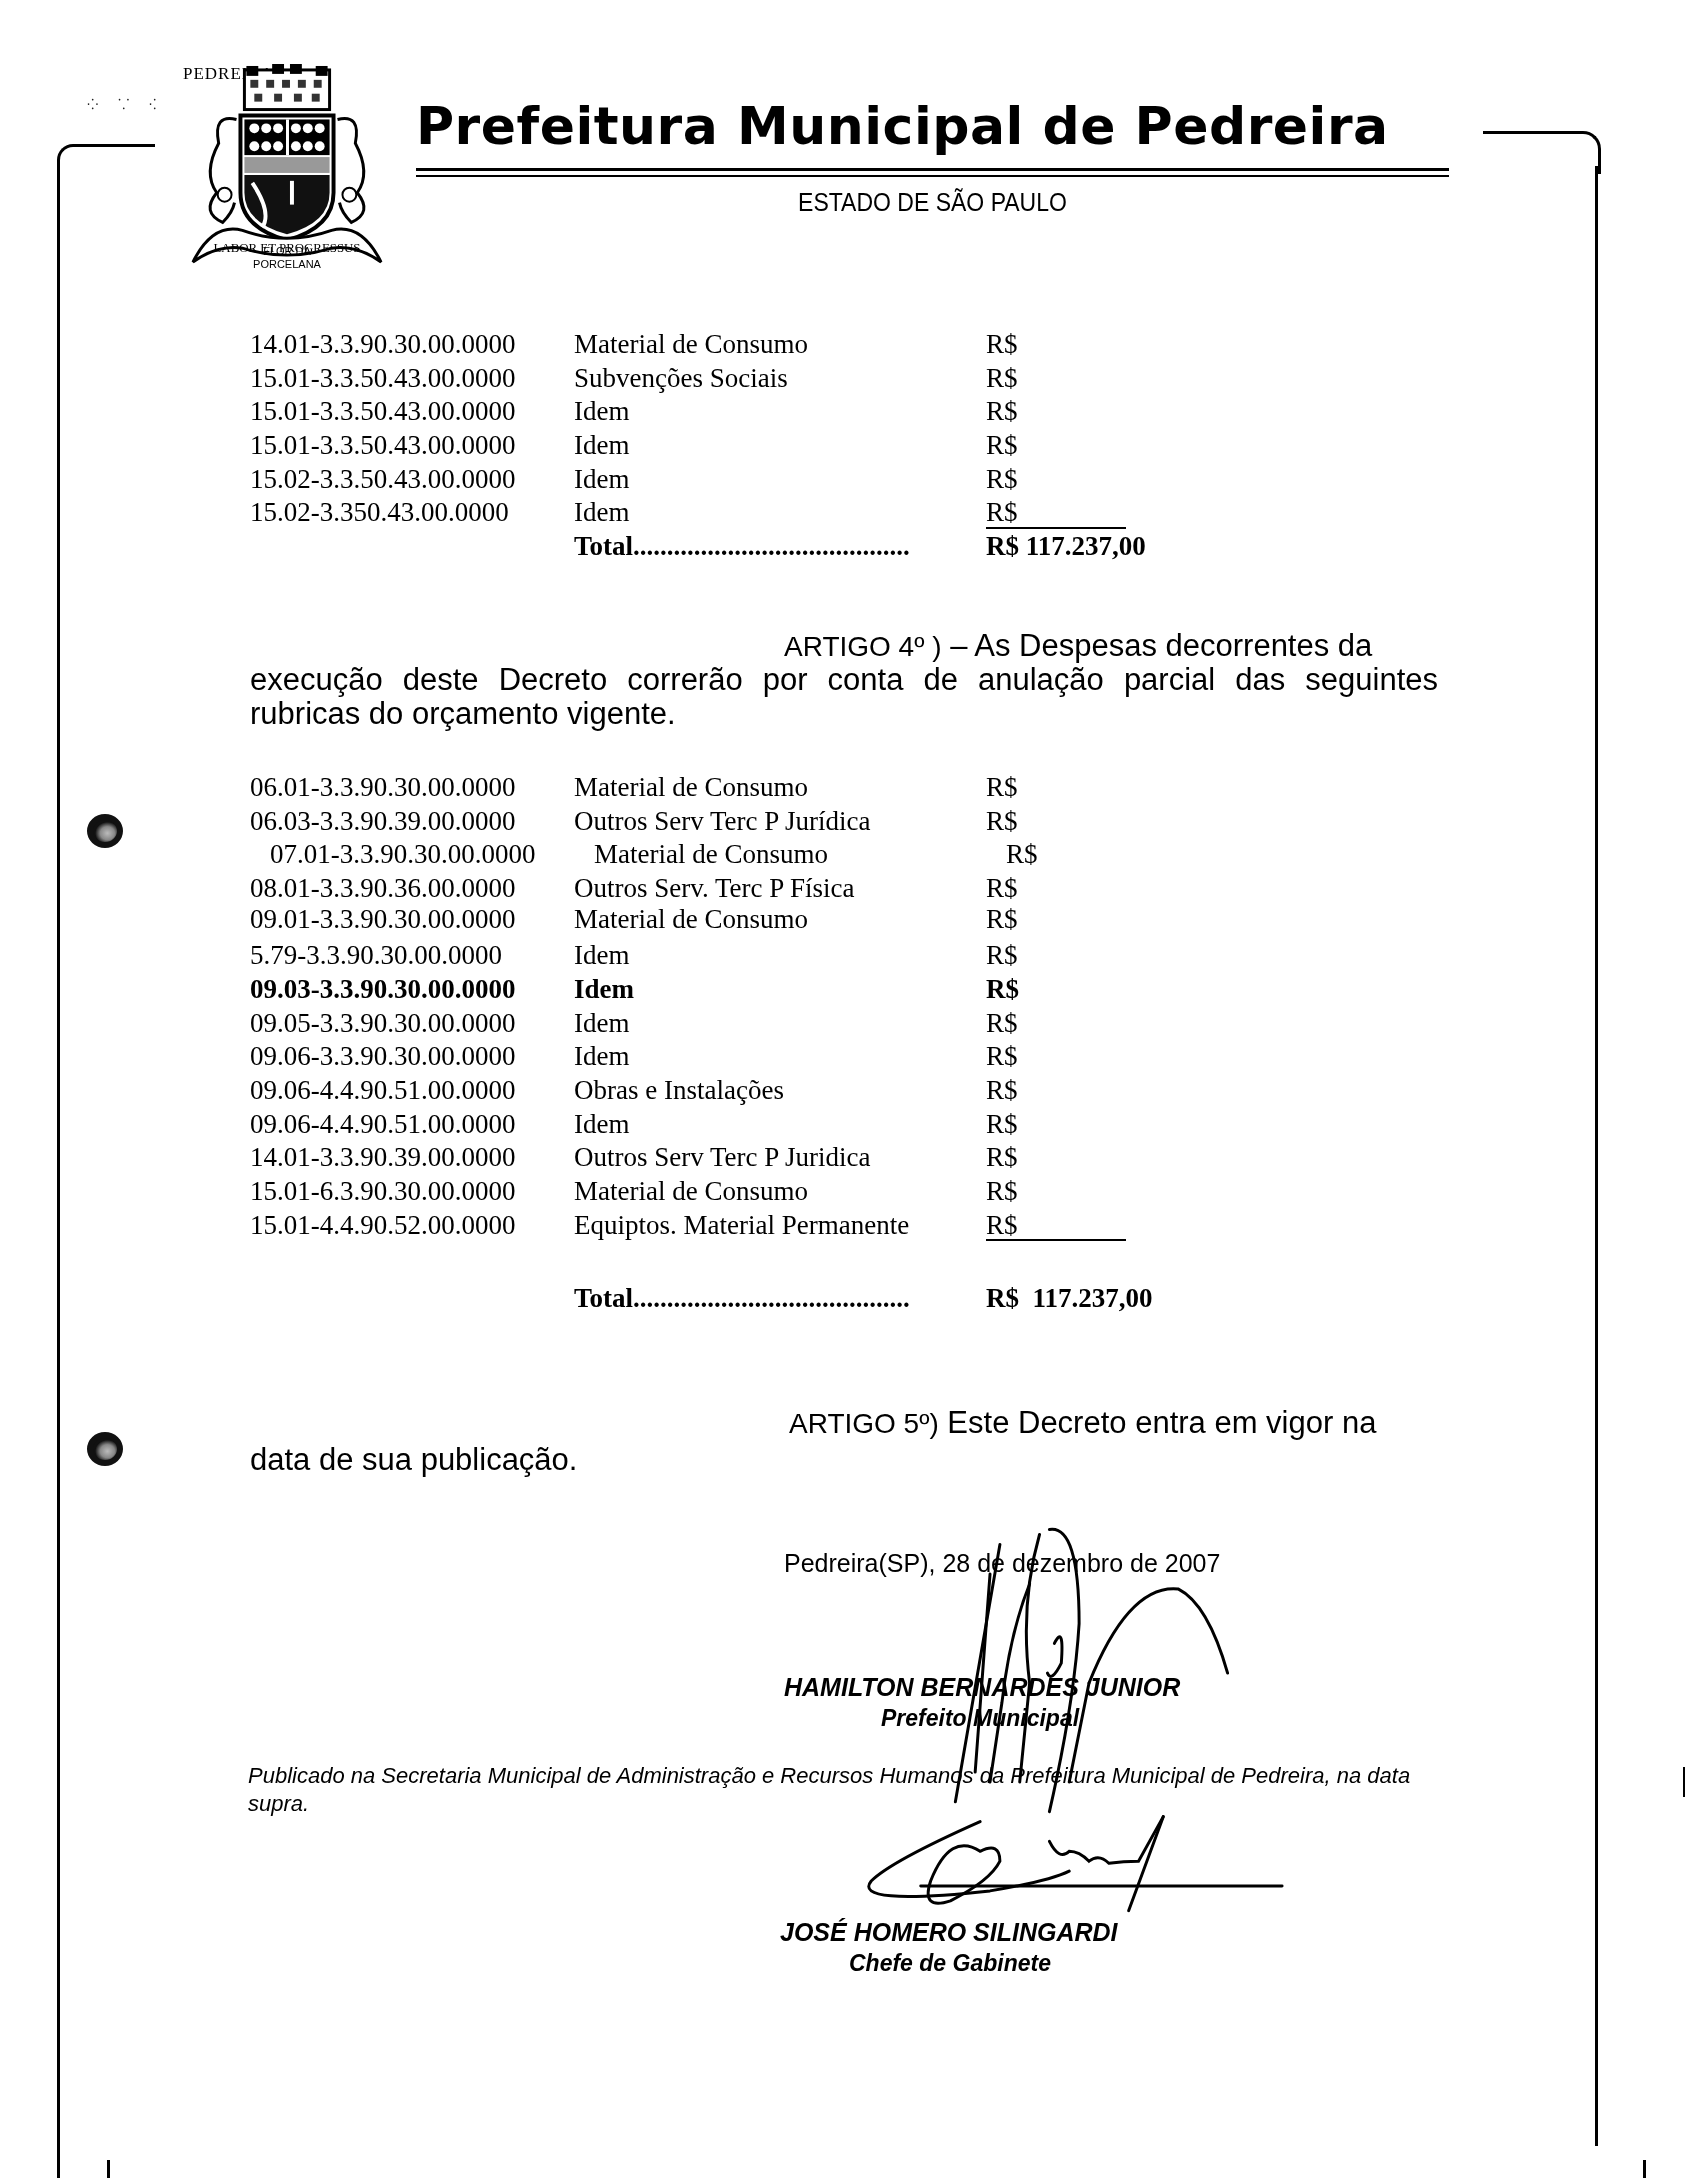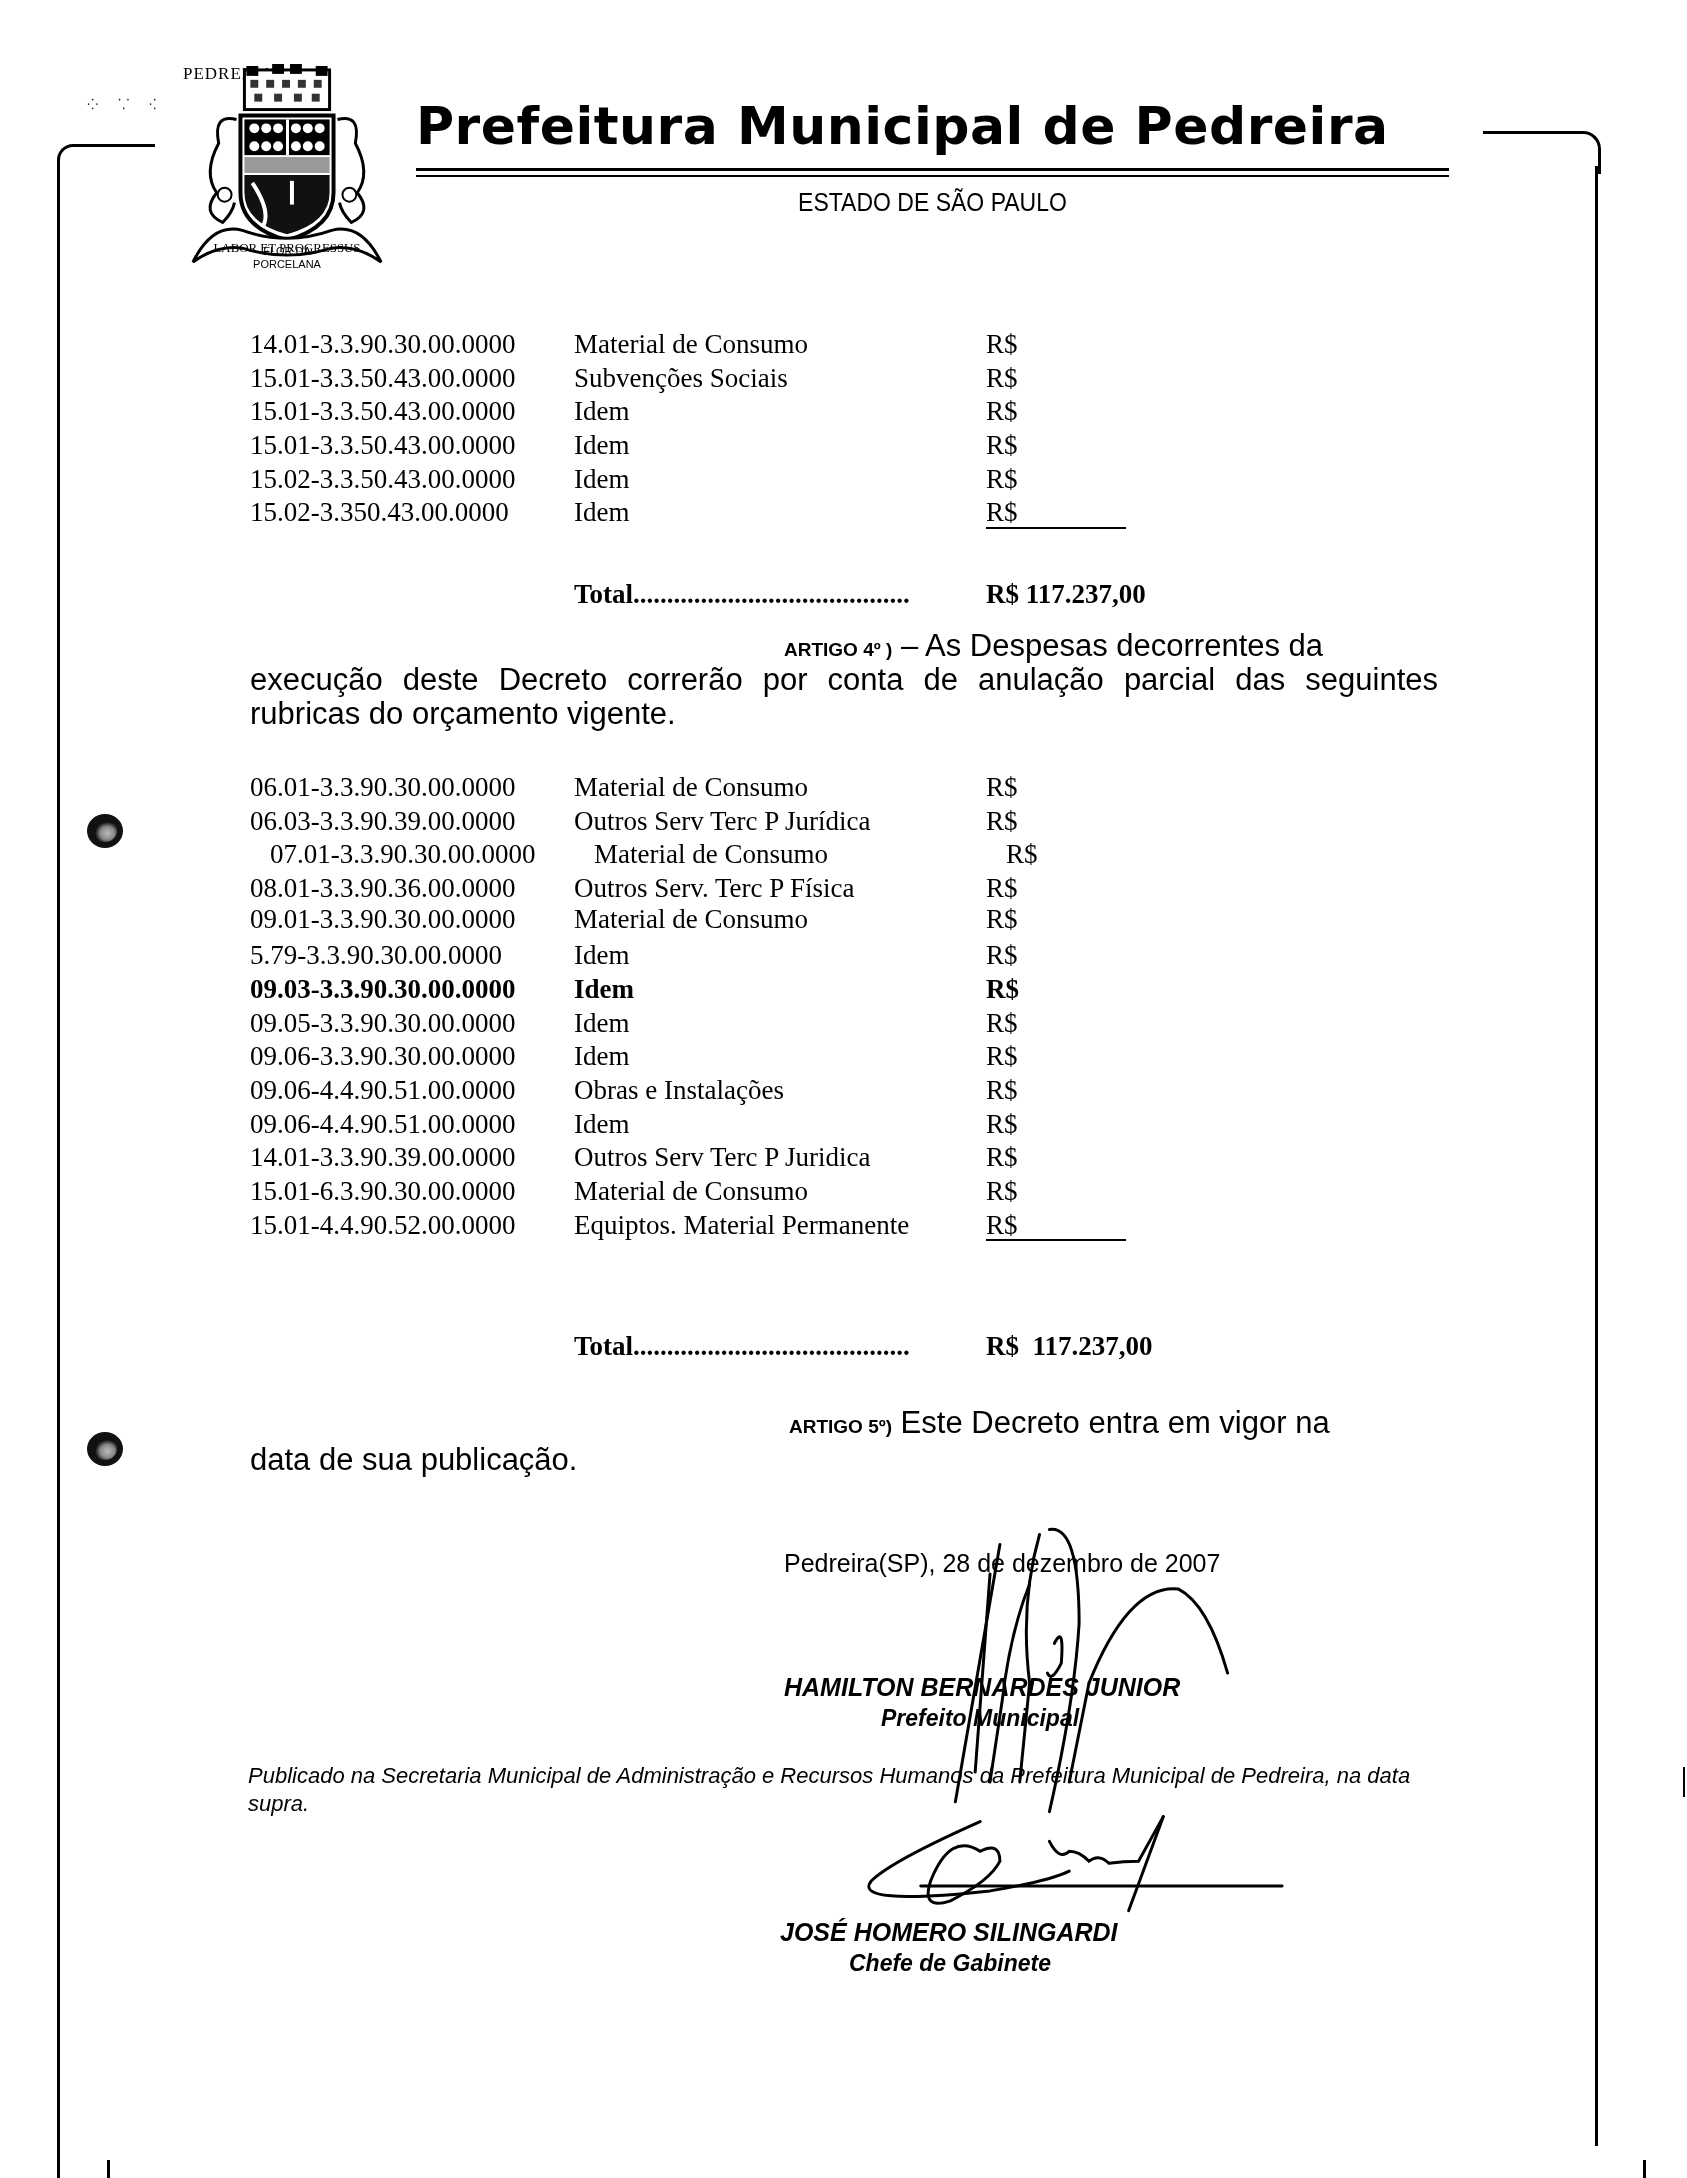--- a/index.html
+++ b/index.html
@@ -23,27 +23,27 @@
     .title-rule1 { position: absolute; left: 416px; top: 168px; width: 1033px; height: 3px; background: #000; }
     .title-rule2 { position: absolute; left: 416px; top: 175px; width: 1033px; height: 2px; background: #000; }
     .state { position: absolute; left: 416px; width: 1033px; top: 188px; text-align: center; font-family: "Liberation Sans", sans-serif; font-size: 25px; transform: scaleX(0.92); }
 
     .tbl { position: absolute; font-family: "Liberation Serif", serif; font-size: 27px; }
     .row { position: absolute; left: 0; height: 34px; white-space: nowrap; }
     .c-code { position: absolute; left: 0; }
     .c-desc { position: absolute; left: 324px; }
     .c-cur { position: absolute; left: 736px; }
     .under { position: absolute; left: 736px; width: 140px; height: 2px; background: #000; }
-    .total-row { font-weight: bold; margin-top: 48px; }
+    .total-row { font-weight: bold; }
     .total-label { position: absolute; left: 324px; }
     .total-val { position: absolute; left: 736px; }
 
     .body-text { font-family: "Liberation Sans", sans-serif; font-size: 31px; line-height: 34px; }
     .art4-line1 { position: absolute; left: 784px; top: 629px; white-space: nowrap; }
-    .art-label { font-weight: bold; font-size: 19px; }
+    .art-label { font-weight: normal; font-size: 28px; }
     .art4-rest { position: absolute; left: 250px; top: 663px; width: 1188px; text-align: justify; text-align-last: left; }
     .art5-line1 { position: absolute; left: 789px; top: 1406px; white-space: nowrap; }
     .art5-rest { position: absolute; left: 250px; top: 1443px; }
 
     .punch { position: absolute; width: 36px; height: 34px; border-radius: 50%; border: 6px solid #111; box-sizing: border-box; background: radial-gradient(ellipse at 60% 60%, #bbb 0, #888 35%, #111 60%); }
 
     .dateline { position: absolute; left: 784px; top: 1549px; font-family: "Liberation Sans", sans-serif; font-size: 25px; }
     .sig-name { position: absolute; font-family: "Liberation Sans", sans-serif; font-weight: bold; font-style: italic; font-size: 25px; white-space: nowrap; }
     .sig-role { position: absolute; font-family: "Liberation Sans", sans-serif; font-weight: bold; font-style: italic; font-size: 23px; white-space: nowrap; }
     .pub-note { position: absolute; left: 248px; top: 1762px; width: 1198px; font-family: "Liberation Sans", sans-serif; font-style: italic; font-size: 22px; line-height: 28px; }

